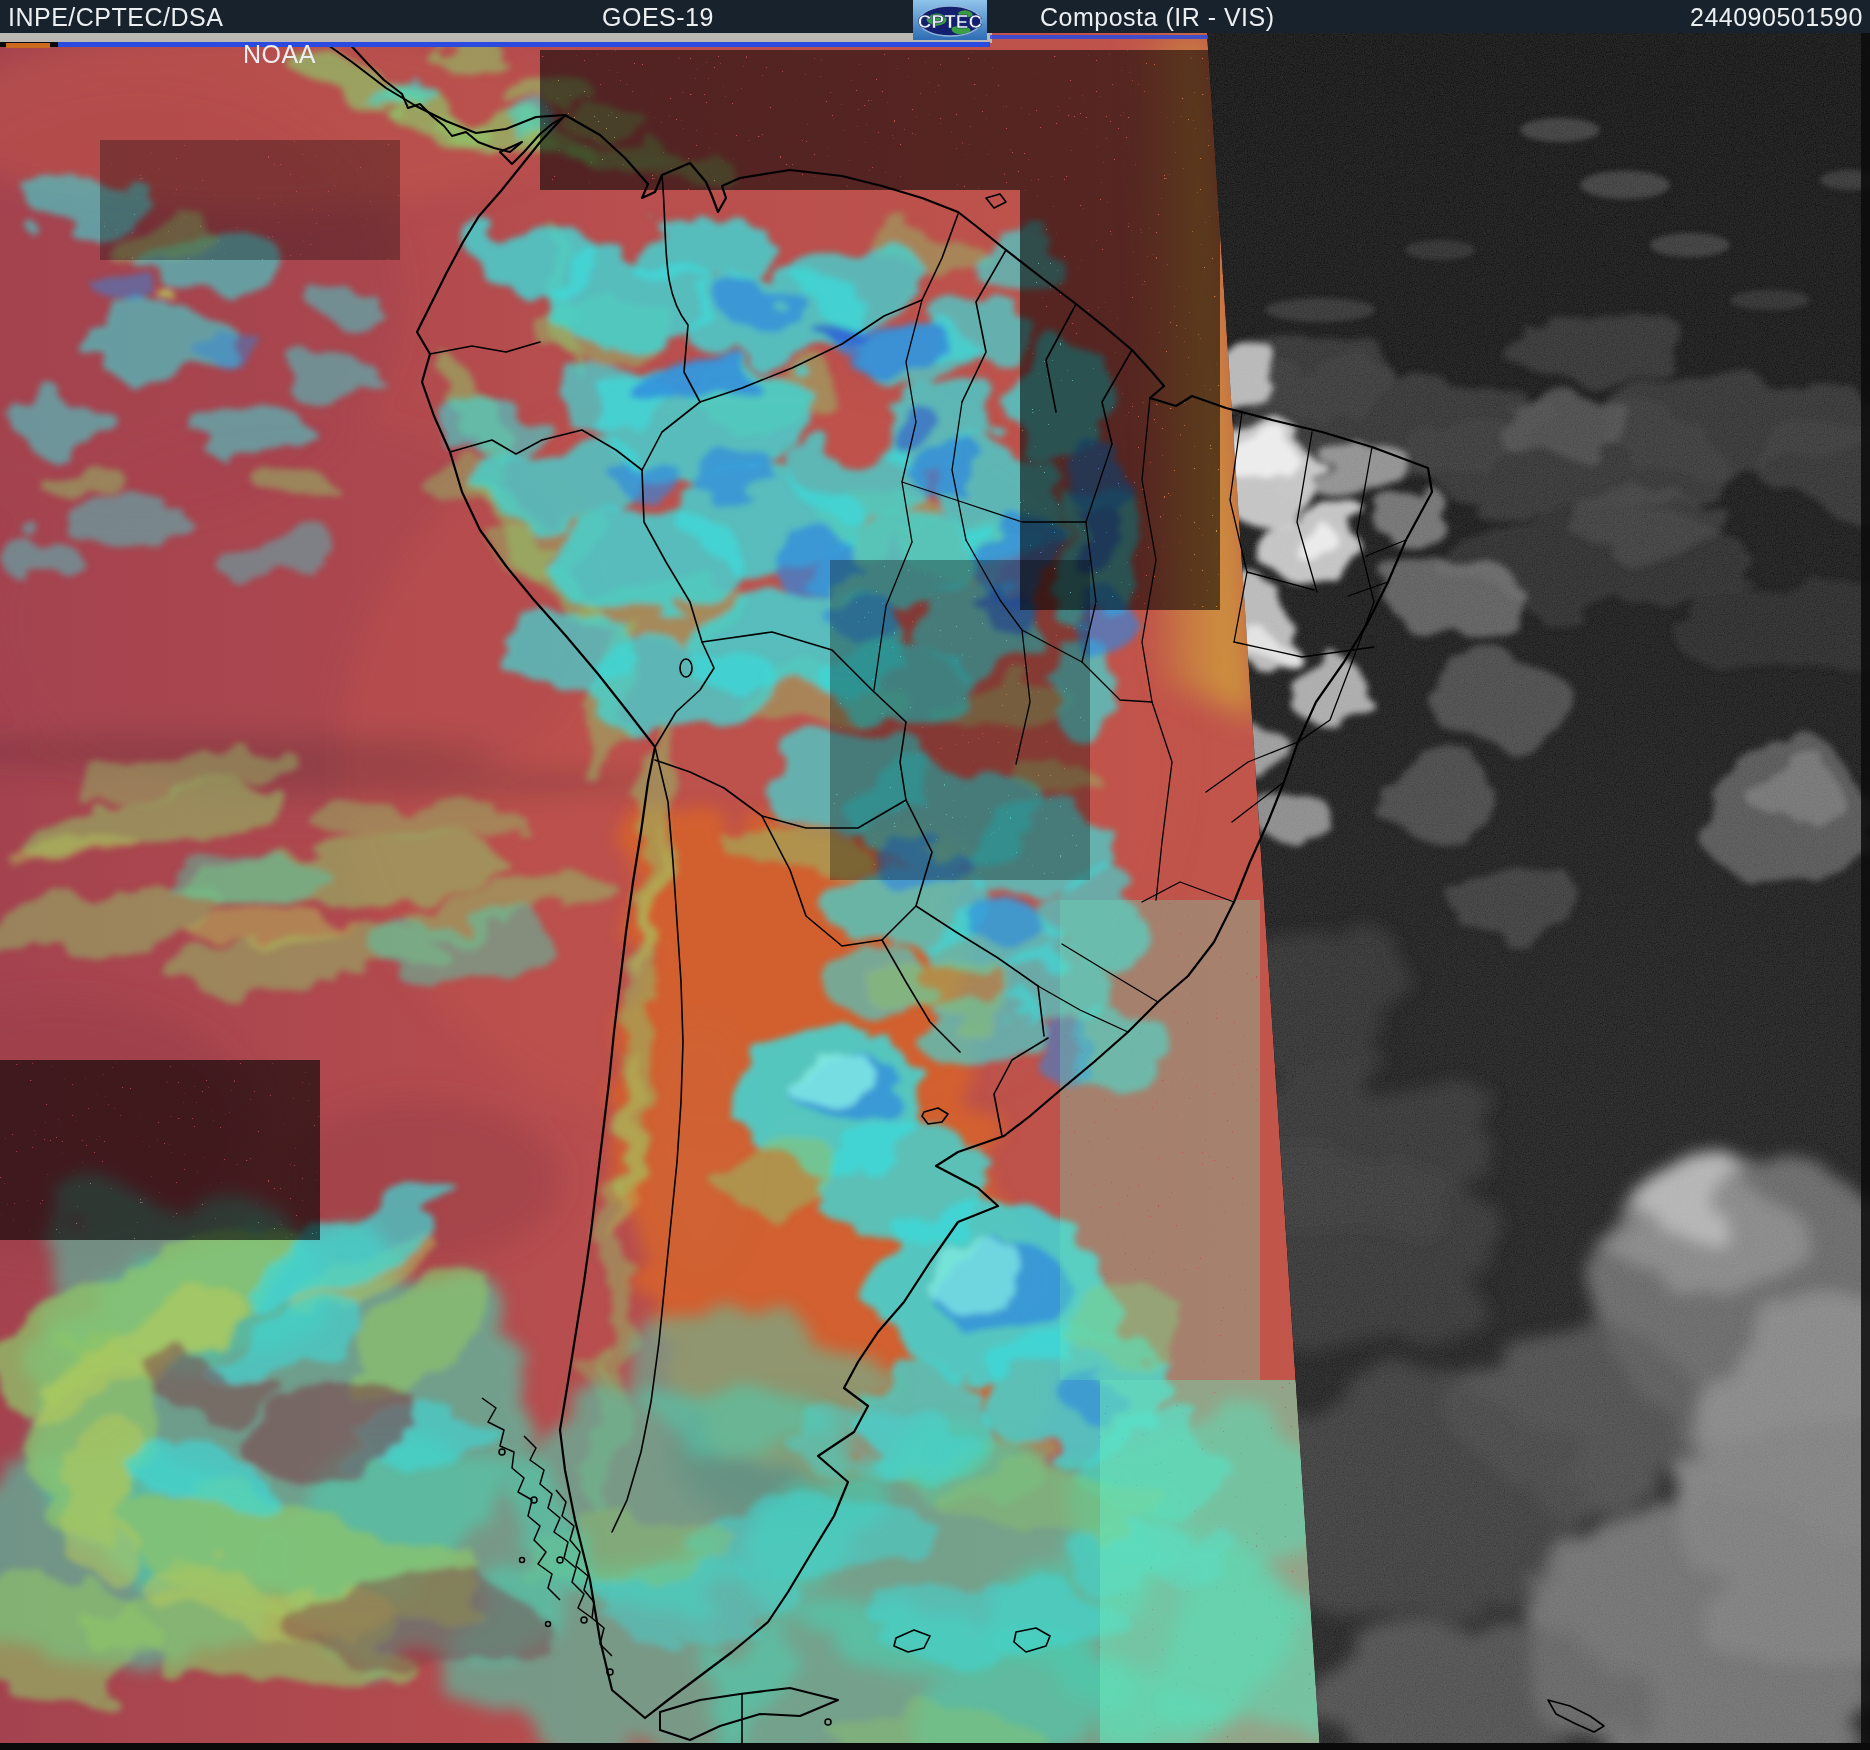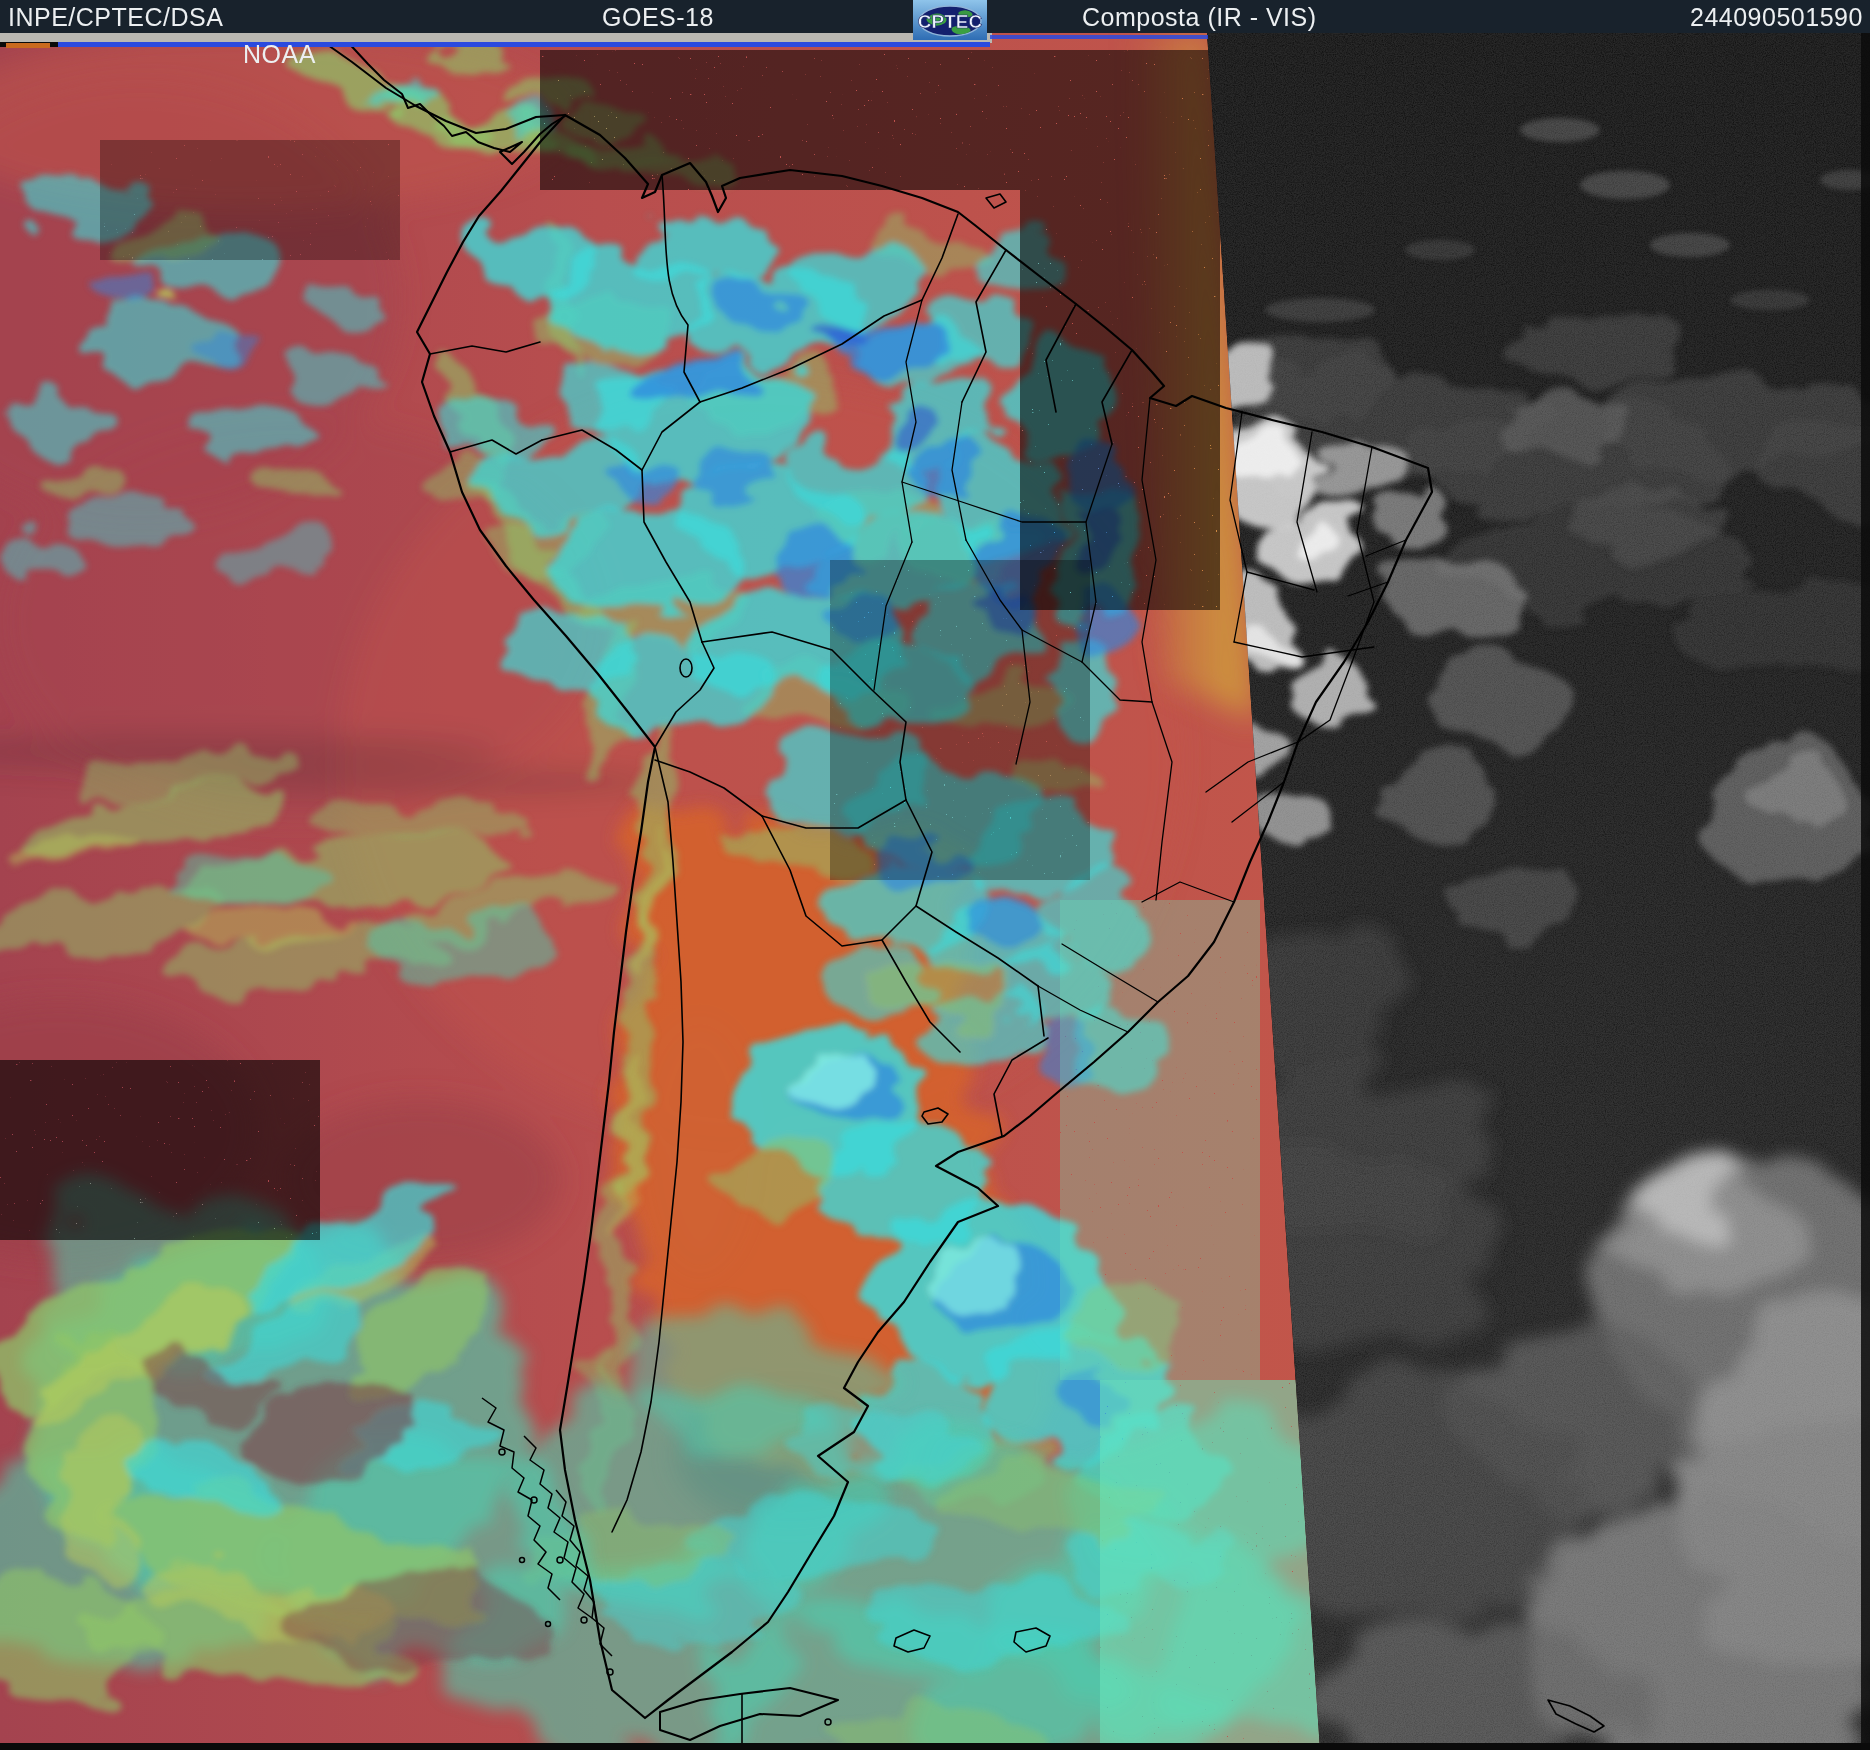--- a/index.html
+++ b/index.html
@@ -4,34 +4,34 @@
 <style>
   html,body{margin:0;padding:0;background:#000;}
   .screen{position:relative;width:1870px;height:1750px;overflow:hidden;background:#000;
           font-family:"Liberation Sans", sans-serif;}
   .titlebar{position:absolute;top:0;left:0;width:1870px;height:33px;background:var(--header_bg);z-index:30;}
   .titlebar span{position:absolute;top:0;line-height:34px;font-size:25px;color:var(--header_text);
                  letter-spacing:0.5px;white-space:nowrap;}
   .t-agency{left:8px;}
   .t-network{left:243px;margin-top:37px;}
   .t-satellite{left:602px;}
-  .t-product{left:1082px;}
+  .t-product{left:1040px;}
   .t-timestamp{left:1690px;}
   .logo{position:absolute;left:913px;top:0;width:66px;height:40px;z-index:40;}
   .sat{position:absolute;top:0;left:0;z-index:10;}
 </style>
 </head>
 <body>
 
 <div class="screen">
 
   <div class="titlebar">
     <span class="t-agency">INPE/CPTEC/DSA</span>
     <span class="t-network">NOAA</span>
-    <span class="t-satellite">GOES-18</span>
+    <span class="t-satellite">GOES-19</span>
     <span class="t-product">Composta (IR - VIS)</span>
     <span class="t-timestamp">244090501590</span>
   </div>
 
   <div class="logo">
     <svg width="74" height="40" viewBox="0 0 74 40">
       <defs>
         <linearGradient id="logoTile" x1="0" y1="0" x2="0" y2="1">
           <stop offset="0" stop-color="var(--logo_tile_top)"></stop>
             <stop offset="1" stop-color="var(--logo_tile_bottom)"></stop>

